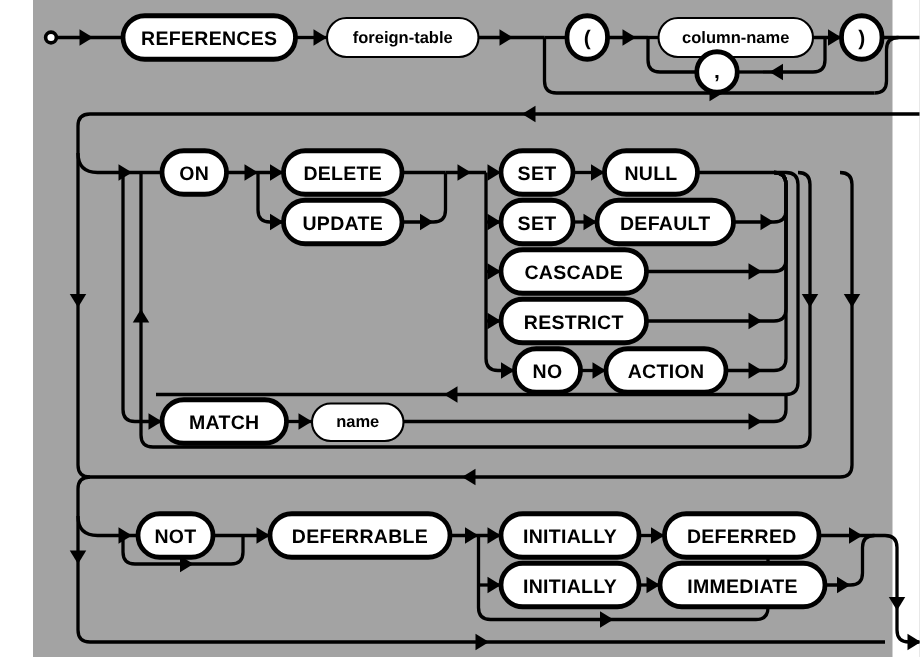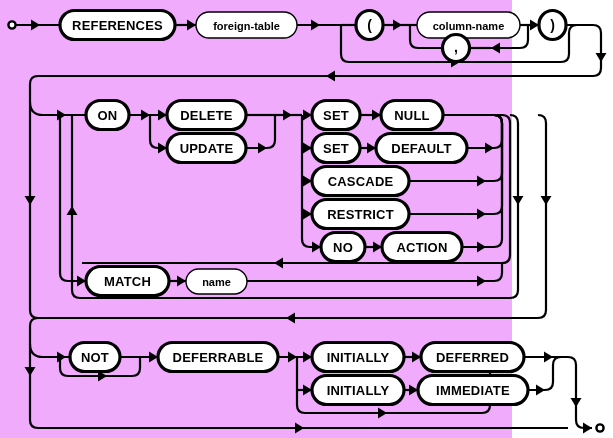--- a/index.html
+++ b/index.html
@@ -1,17 +1,17 @@
 <!DOCTYPE html>
 <html><head>
 <meta charset="utf-8">
 <style>
   html,body{margin:0;padding:0;background:#ffffff;}
-  #canvas{position:relative;width:512px;height:438px;background:#f0abfc;
-          font-family:"Liberation Sans",sans-serif;}
+  #canvas{position:relative;width:573px;height:438px;background:#a3a3a3;
+          font-family:"Liberation Sans",sans-serif;margin-left:22px;}
   svg{display:block;}
   .rr-line{fill:none;stroke:#000000;stroke-width:2.2;stroke-linecap:butt;stroke-linejoin:round;}
   .rr-arrow{fill:#000000;stroke:none;}
   .rr-term{fill:#ffffff;stroke:#000000;stroke-width:3.2;}
   .rr-nonterm{fill:#ffffff;stroke:#000000;stroke-width:1.4;}
   .rr-endpoint{fill:#ffffff;stroke:#000000;stroke-width:2.4;}
   .rr-lbl-term{font-family:"Liberation Sans",sans-serif;font-size:13px;font-weight:bold;
                fill:#000000;text-anchor:middle;dominant-baseline:central;letter-spacing:0.2px;}
   .rr-lbl-nonterm{font-family:"Liberation Sans",sans-serif;font-size:11px;font-weight:bold;
                fill:#000000;text-anchor:middle;dominant-baseline:central;}

